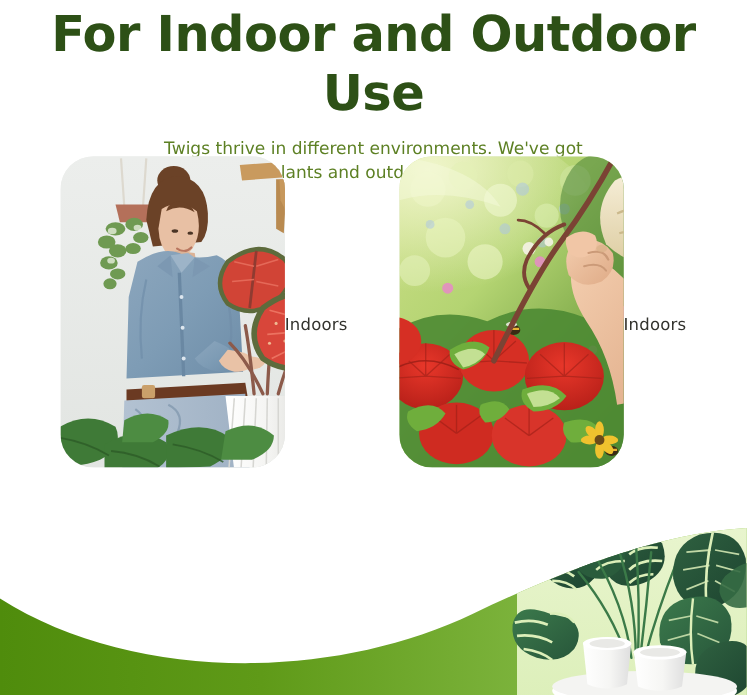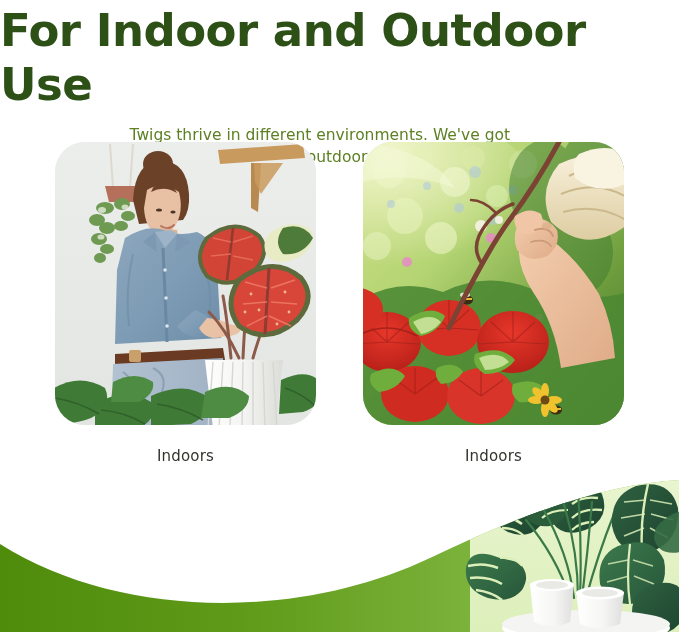--- a/index.html
+++ b/index.html
@@ -11,21 +11,21 @@
     width: 679px;
     height: 632px;
     overflow: hidden;
     font-family: "Liberation Sans", sans-serif;
     position: relative;
   }
 
   
   .header {
     padding-top: 4px;
-    text-align: left;
+    text-align: center;
   }
   .page-title {
     margin: 0;
     font-family: "DejaVu Sans", sans-serif;
     font-size: 45px;
     line-height: 54px;
     font-weight: 700;
     letter-spacing: -0.5px;
     color: #2d5016;
   }
@@ -45,21 +45,21 @@
     top: 142px;
     left: 0;
     width: 679px;
     display: flex;
     justify-content: center;
     gap: 47px;
   }
   .card-col {
     width: 261px;
     display: flex;
-    flex-direction: column;
+    flex-direction: row;
     align-items: center;
   }
   .photo {
     width: 261px;
     height: 283px;
     border-radius: 30px;
     overflow: hidden;
     position: relative;
     background: #eef0ee;
   }

